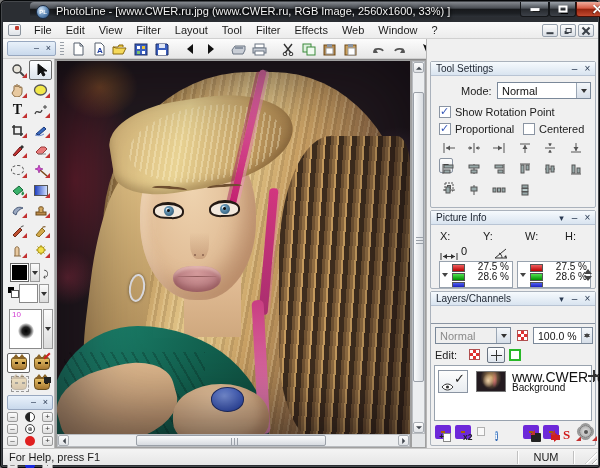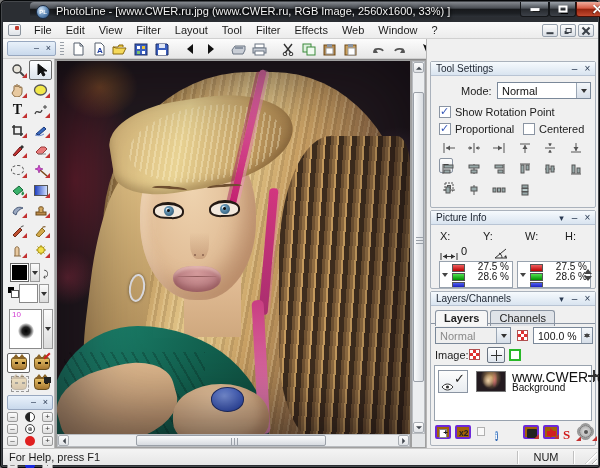--- a/index.html
+++ b/index.html
@@ -271,21 +271,21 @@
   .watermark { position:absolute; left:-2px; top:66px; width:166px; height:44px; pointer-events:none; }
   .wm-text { position:absolute; left:14px; top:6px; font-size:27px; font-weight:bold; letter-spacing:0px; color:#dcdcdc;
     text-shadow:-1px -1px 0 #f8f8f8, 1px 1px 0 #8a8a8a, 2px 2px 2px #555; -webkit-text-stroke:1px #777; }
   .wm-char-l { position:absolute; left:0px; top:2px; width:16px; height:34px; border-radius:45% 45% 30% 30%;
     background:linear-gradient(#b08c58,#7a5c34); box-shadow:inset 0 4px 4px rgba(255,230,180,.5); }
   .wm-char-r { position:absolute; right:0px; top:0px; width:20px; height:36px; border-radius:50% 50% 35% 35%;
     background:linear-gradient(110deg,#1a1a1a 55%,#f0f0f0 56%); }
   .layer-btns { position:absolute; left:4px; top:101px; width:158px; height:16px; }
   .lbtn { position:absolute; width:16px; height:14px; border-radius:2px; }
   .lbtn .fly2 { position:absolute; right:-2px; bottom:-2px; border-left:5px solid transparent; border-bottom:5px solid #c23232; }
-  .green-box { border:2px solid #6d28d9; background:#a16207; }
+  .green-box { border:6px solid #6d28d9; background:#a16207; }
   .lb-page { position:absolute; left:2px; top:2px; width:8px; height:9px; background:#fff; border:1px solid #888; }
   .lb-plus { position:absolute; right:1px; top:1px; font-size:8px; color:#222; font-weight:bold; }
   .lb-plus::before{ content:"+"; }
   .lb-x2 { position:absolute; left:2px; top:1px; font-size:8.5px; font-weight:bold; color:#222; }
   .lb-info { width:13px; height:13px; border-radius:50%; background:radial-gradient(at 35% 30%,#9cc4ee,#2a62b0 70%); color:#fff; font-size:9px; font-weight:bold; text-align:center; line-height:13px; font-family:"Liberation Serif",serif; }
   .lb-dark { position:absolute; left:2px; top:2px; width:10px; height:9px; background:#222; border-radius:1px; }
   .lb-arrow { position:absolute; left:2px; top:4px; width:9px; height:5px; background:#d02020; }
   .lb-arrow::after{ content:""; position:absolute; right:-5px; top:-3px; border:5px solid transparent; border-left:6px solid #d02020; }
   .lb-s { font-size:13px; font-weight:bold; color:#d01818; font-family:"Liberation Serif",serif; line-height:14px; }
   .gear { width:13px; height:13px; border-radius:50%; background:radial-gradient(#e8e8e8,#9a9a9a); border:1px solid #777;
@@ -935,37 +935,34 @@
 
     <div class="panel p-layers">
       <div class="phead">
         <span class="ptitle">Layers/Channels</span>
         <span class="pbtns">
           <span class="pg g-menu"></span>
           <span class="pg g-min"></span>
           <span class="pg g-close"></span>
         </span>
       </div>
-      <div class="tabs">
-        <span class="tab active">Layers</span><span class="tab">Channels</span>
-      </div>
       <div class="layers-body">
         <div class="blend-row">
           <div class="combo blend-combo">
             <span class="cval">Normal</span>
             <span class="cbtn"></span>
           </div>
           <span class="checker blend-checker" style="position:absolute;"></span>
           <div class="opacity-box">
             <span class="opacity-val">100.0 %</span>
             <span class="spin"></span>
           </div>
         </div>
         <div class="lock-row">
-          <span class="lock-label">Image:</span>
+          <span class="lock-label">Edit:</span>
           <span class="checker lock-checker" style="position:absolute;"></span>
           <span class="lock-move">
               <span class="move-ico"></span>
             </span>
           <span class="lock-frame"></span>
         </div>
         <div class="layer-list">
           <div class="layer-row">
             <span class="vis-box">
               <span class="eye-ico"><svg width="13" height="8">

